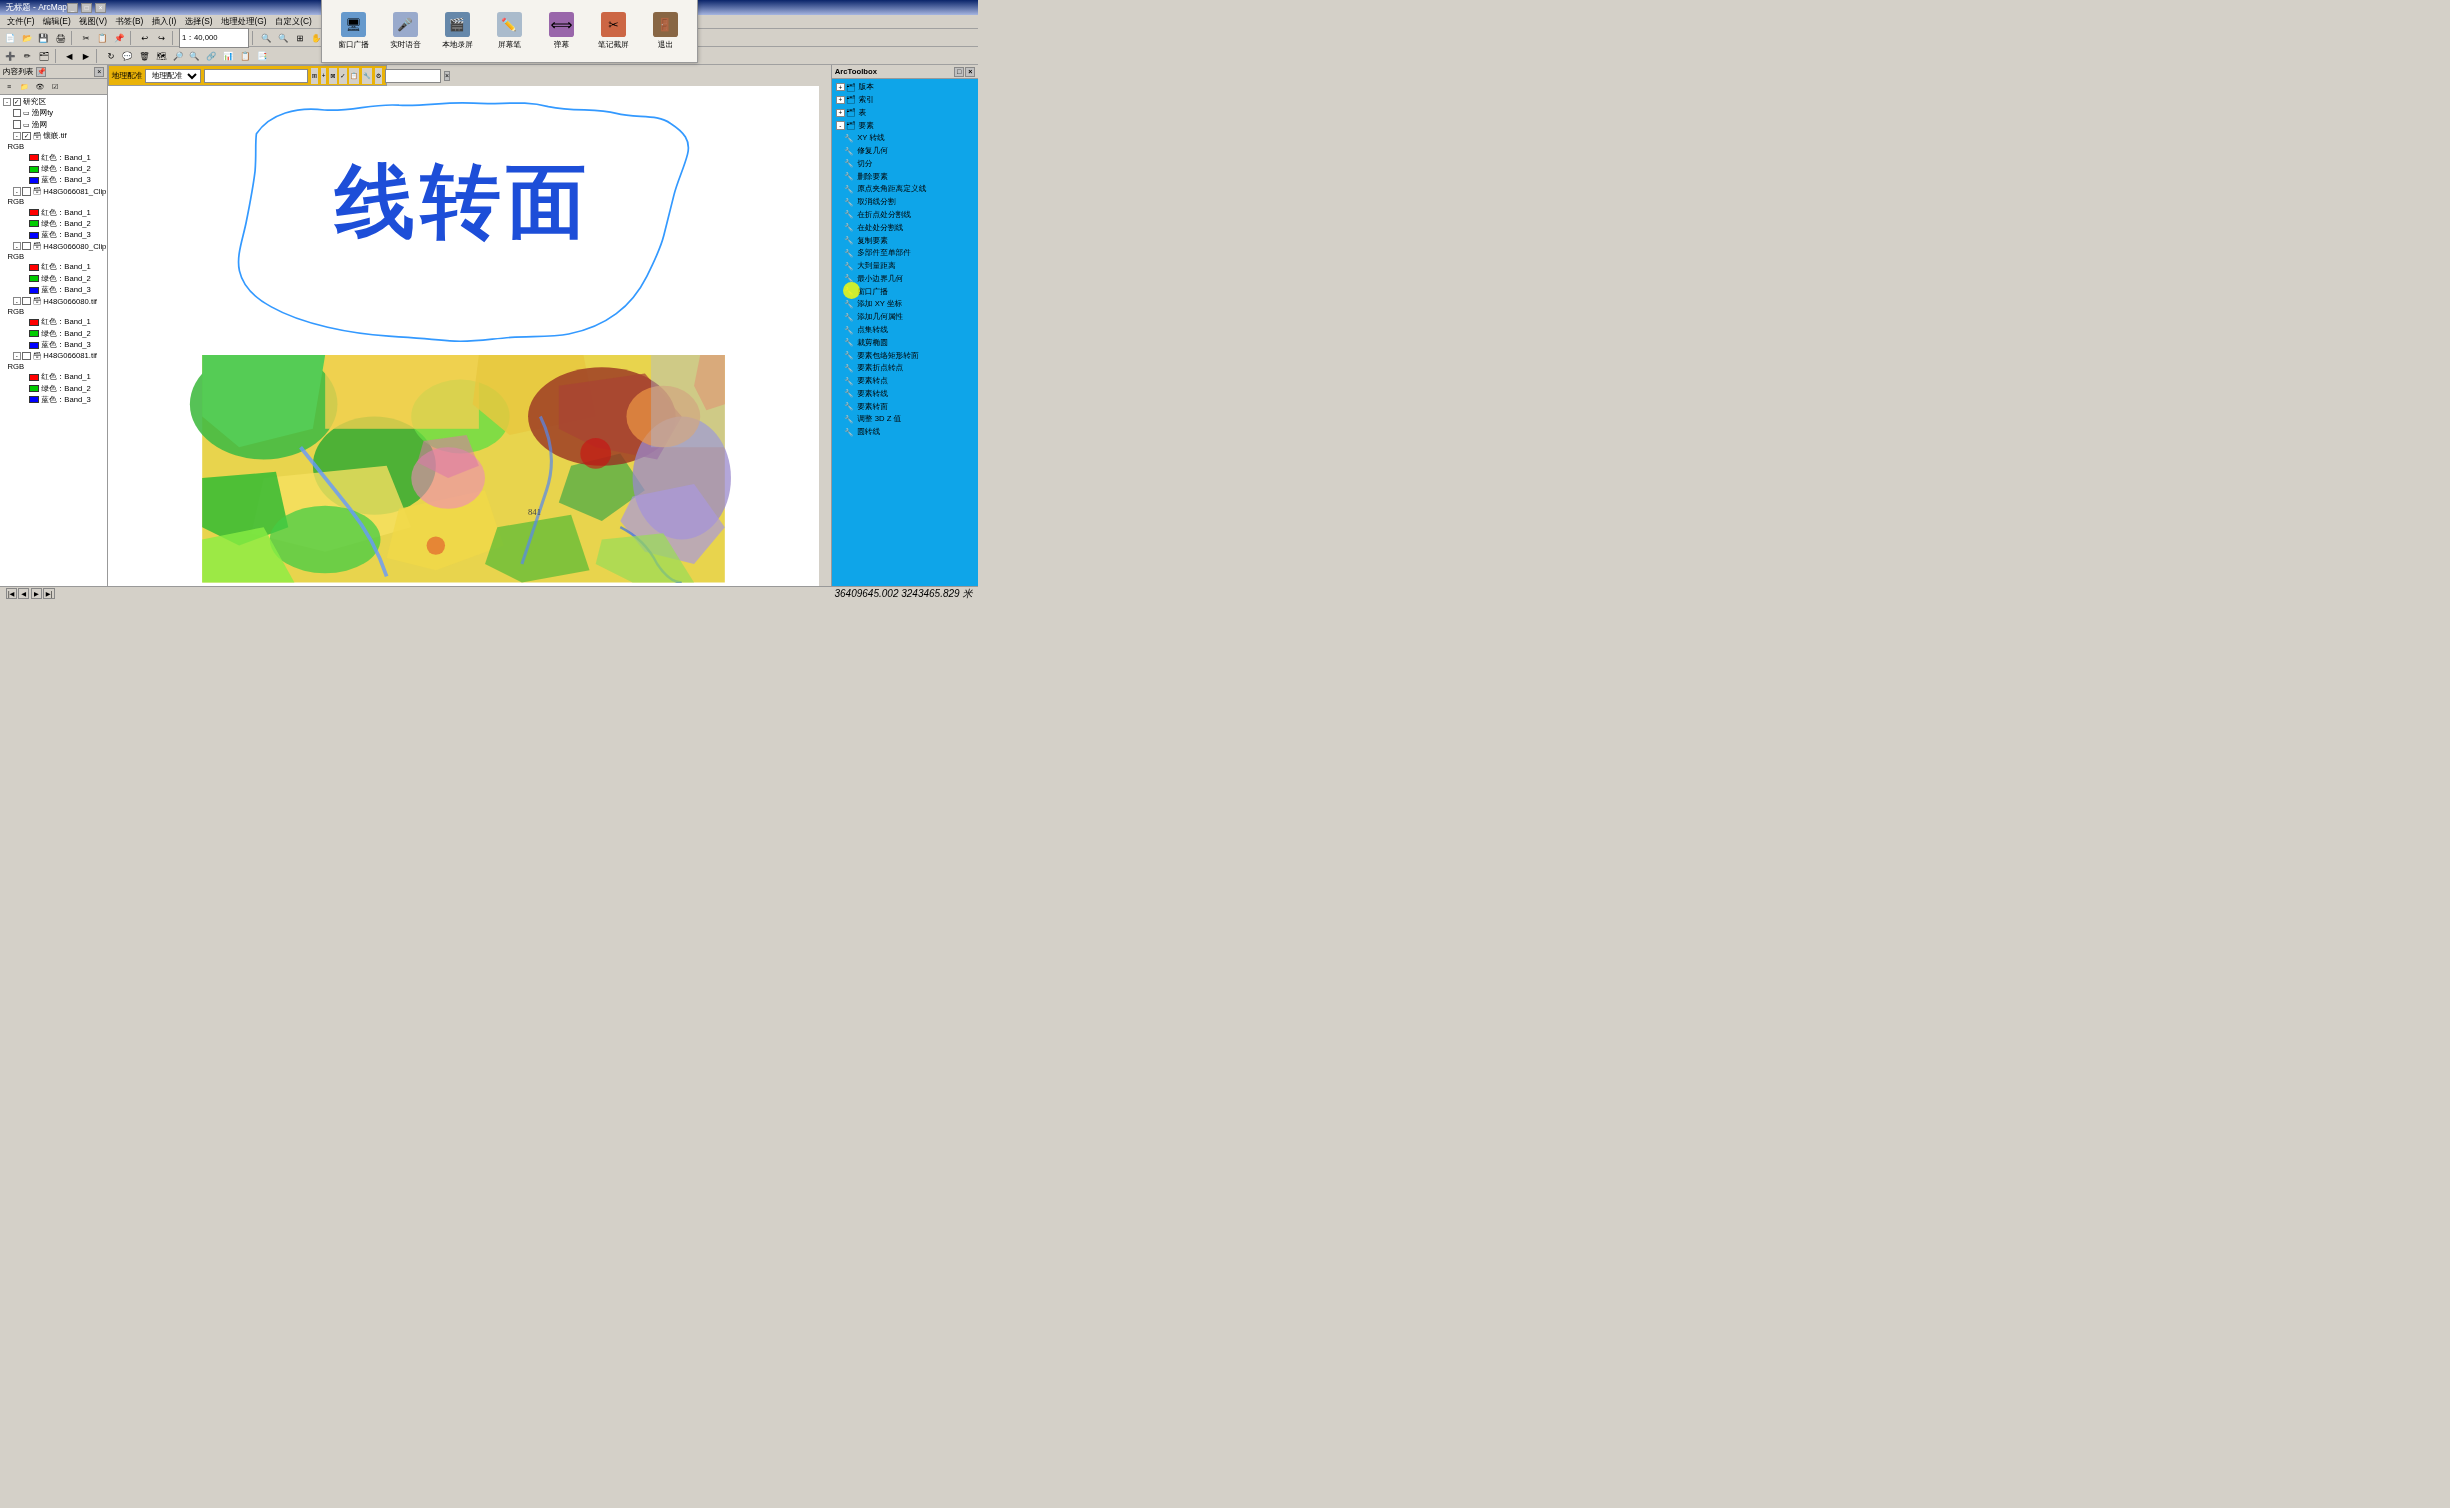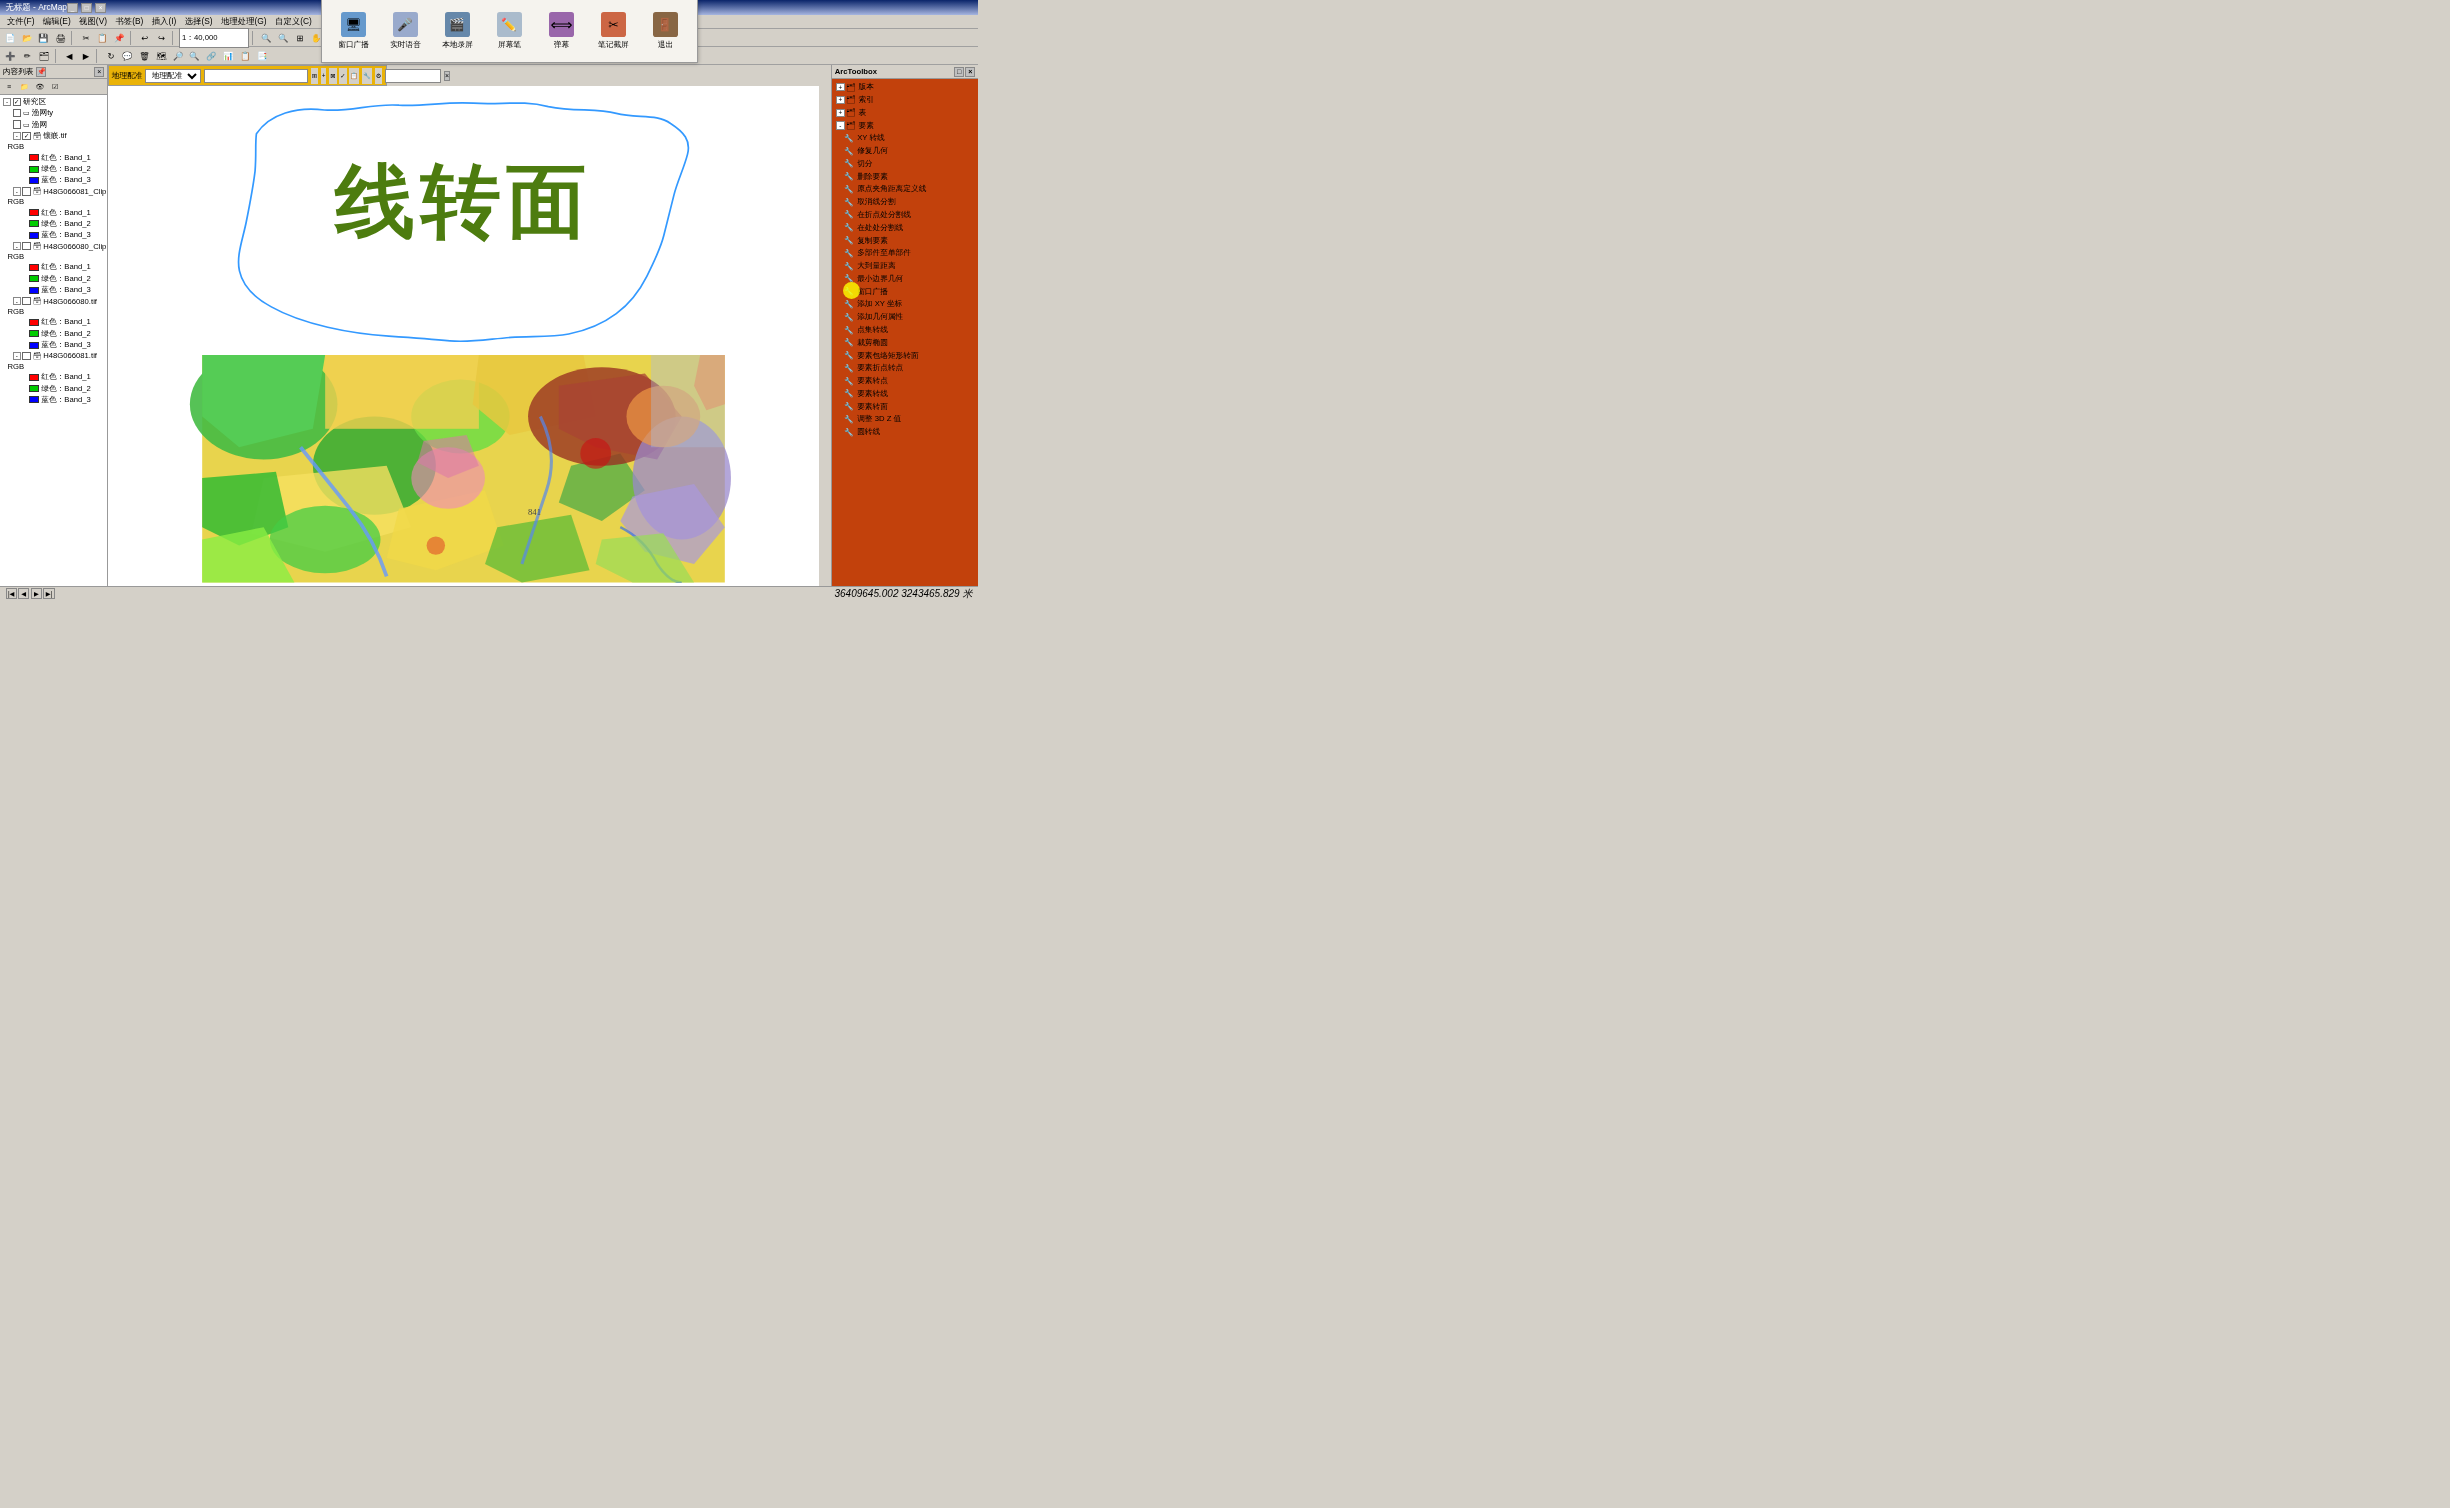--- a/index.html
+++ b/index.html
@@ -219,21 +219,21 @@
       width: 100%;
       height: 100%;
       position: relative;
       background: white;
     }
 
     
     #arctoolbox {
       width: 147px;
       min-width: 147px;
-      background: #c2410c;
+      background: #0ea5e9;
       border-left: 0.7px solid #999;
       display: flex;
       flex-direction: column;
       position: relative;
       margin-left: 12px;
     }
     #arctoolbox-header {
       height: 14px;
       background: #d4d0c8;
       border-bottom: 0.7px solid #999;
@@ -577,21 +577,21 @@
     <div id="map-area" style="margin-top:0; flex:1;">
       <div id="map-canvas">
 
         <div style="position:absolute; top:7px; left:7px; right:7px; height:258px; background:white; overflow:hidden;">
           
           <svg width="100%" height="100%" viewBox="0 0 850 380">
 
             <path d="M120,60 C140,30 180,20 220,25 C260,28 290,15 330,18 C370,20 400,12 440,15 C480,18 510,10 550,20 C590,28 620,22 650,30 C680,38 710,30 730,45 C750,58 760,70 755,90 C750,110 740,130 735,150 C730,170 725,190 720,210 C715,230 705,250 695,270 C685,290 670,310 650,325 C630,340 605,350 580,355 C555,360 525,358 495,360 C465,362 435,368 405,365 C375,362 345,360 315,358 C285,356 255,352 225,345 C195,338 165,328 142,315 C118,302 100,285 95,262 C90,240 100,215 105,190 C110,165 115,140 118,115 C120,90 118,75 120,60 Z" fill="white" stroke="#3399ff" stroke-width="2.5"></path>
           </svg>
           
-          <div style="position:absolute; top:56px; left:50%; transform:translateX(-50%); font-size:80px; font-weight:bold; color:#4d7c0f; white-space:nowrap; font-family:'Microsoft YaHei', sans-serif; letter-spacing:5.6px;">线转面</div>
+          <div style="position:absolute; top:56px; left:50%; transform:translateX(-50%); font-size:80px; font-weight:bold; color:#1d4ed8; white-space:nowrap; font-family:'Microsoft YaHei', sans-serif; letter-spacing:5.6px;">线转面</div>
         </div>
 
         <div style="position:absolute; top:269px; left:7px; right:7px; bottom:3.5px; overflow:hidden;">
           <svg width="100%" height="100%" viewBox="0 0 850 370" style="font-size:12px">
 
             <rect width="850" height="370" fill="#e8d44d"></rect>
 
             <ellipse cx="100" cy="80" rx="120" ry="90" fill="#44bb44" opacity="0.9"></ellipse>
             <ellipse cx="280" cy="180" rx="100" ry="80" fill="#33aa33" opacity="0.85"></ellipse>
             <polygon points="0,0 200,0 180,120 60,150 0,100" fill="#55cc55"></polygon>

